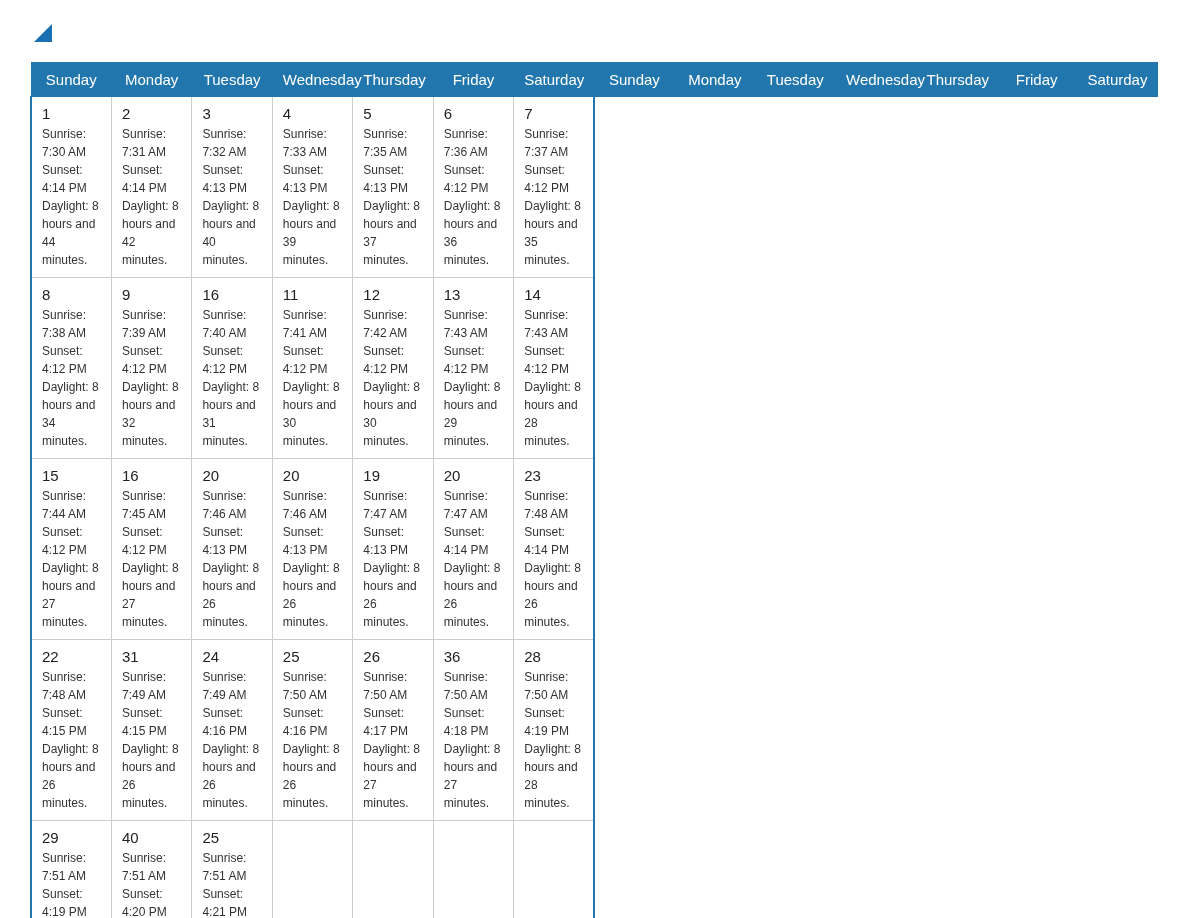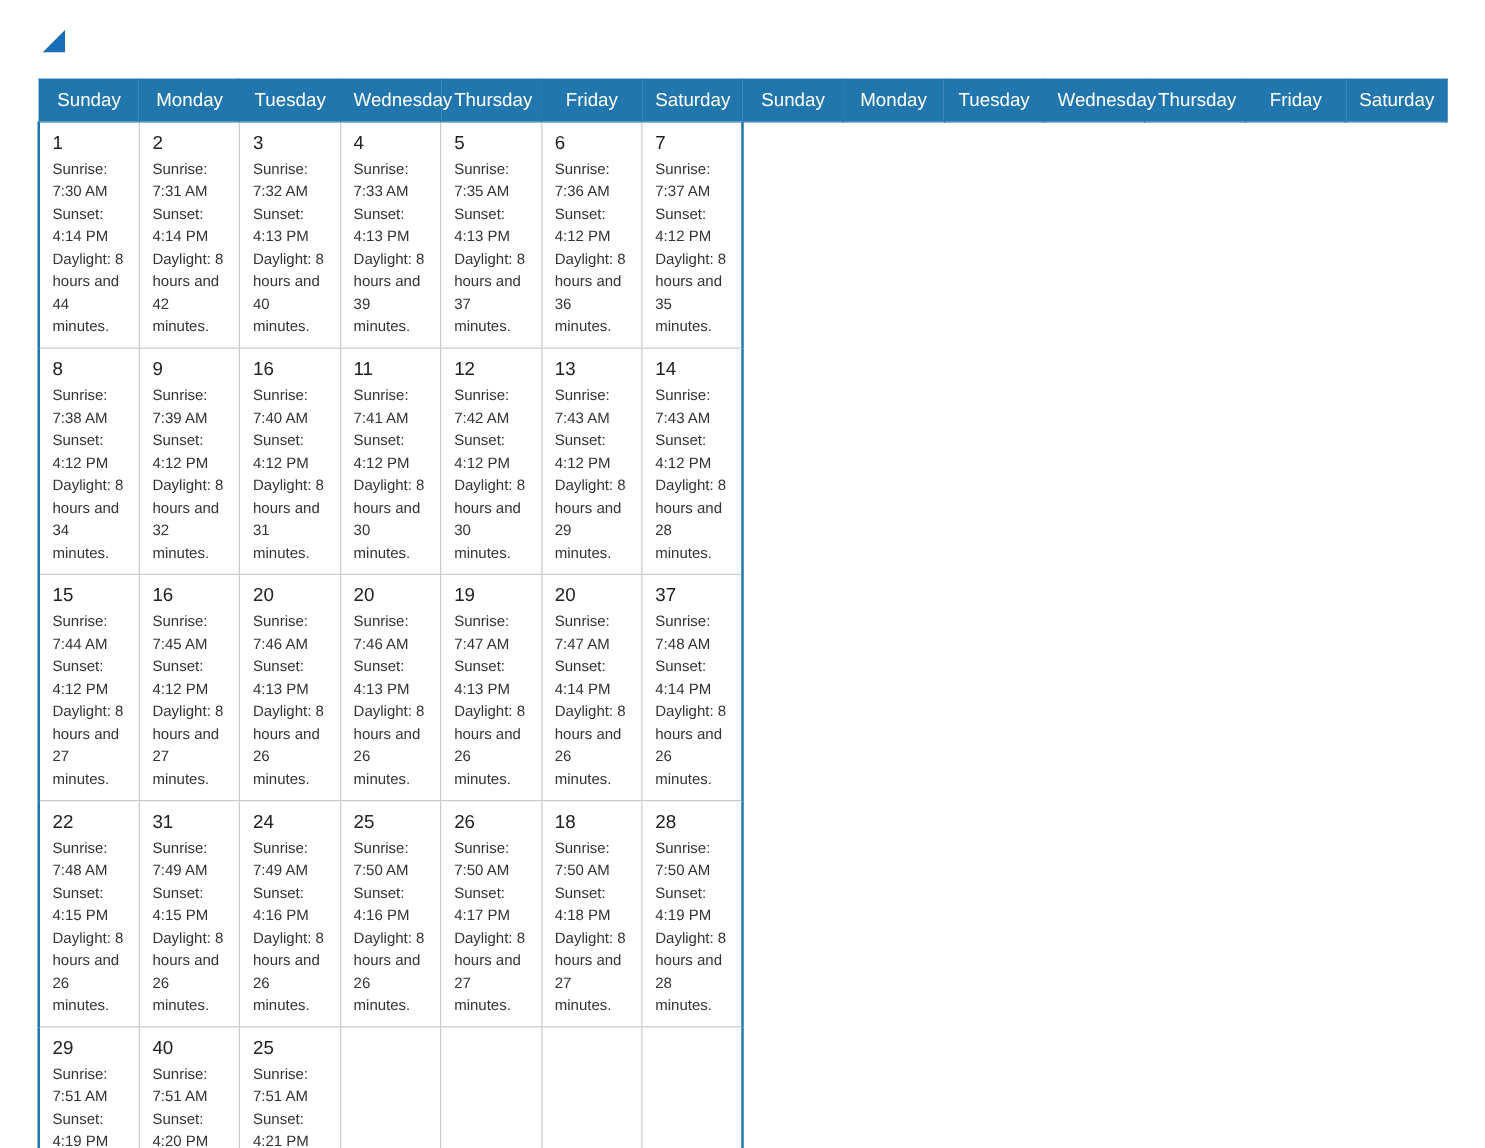--- a/index.html
+++ b/index.html
@@ -223,21 +223,21 @@
         </td>
         <td>
           <span class="day-num">19</span>
           <div class="day-info">Sunrise: 7:47 AM<br>Sunset: 4:13 PM<br>Daylight: 8 hours and 26 minutes.</div>
         </td>
         <td>
           <span class="day-num">20</span>
           <div class="day-info">Sunrise: 7:47 AM<br>Sunset: 4:14 PM<br>Daylight: 8 hours and 26 minutes.</div>
         </td>
         <td>
-          <span class="day-num">37</span>
+          <span class="day-num">23</span>
           <div class="day-info">Sunrise: 7:48 AM<br>Sunset: 4:14 PM<br>Daylight: 8 hours and 26 minutes.</div>
         </td>
       </tr>
       <tr>
         <td>
           <span class="day-num">22</span>
           <div class="day-info">Sunrise: 7:48 AM<br>Sunset: 4:15 PM<br>Daylight: 8 hours and 26 minutes.</div>
         </td>
         <td>
           <span class="day-num">31</span>
@@ -249,21 +249,21 @@
         </td>
         <td>
           <span class="day-num">25</span>
           <div class="day-info">Sunrise: 7:50 AM<br>Sunset: 4:16 PM<br>Daylight: 8 hours and 26 minutes.</div>
         </td>
         <td>
           <span class="day-num">26</span>
           <div class="day-info">Sunrise: 7:50 AM<br>Sunset: 4:17 PM<br>Daylight: 8 hours and 27 minutes.</div>
         </td>
         <td>
-          <span class="day-num">18</span>
+          <span class="day-num">36</span>
           <div class="day-info">Sunrise: 7:50 AM<br>Sunset: 4:18 PM<br>Daylight: 8 hours and 27 minutes.</div>
         </td>
         <td>
           <span class="day-num">28</span>
           <div class="day-info">Sunrise: 7:50 AM<br>Sunset: 4:19 PM<br>Daylight: 8 hours and 28 minutes.</div>
         </td>
       </tr>
       <tr>
         <td>
           <span class="day-num">29</span>

